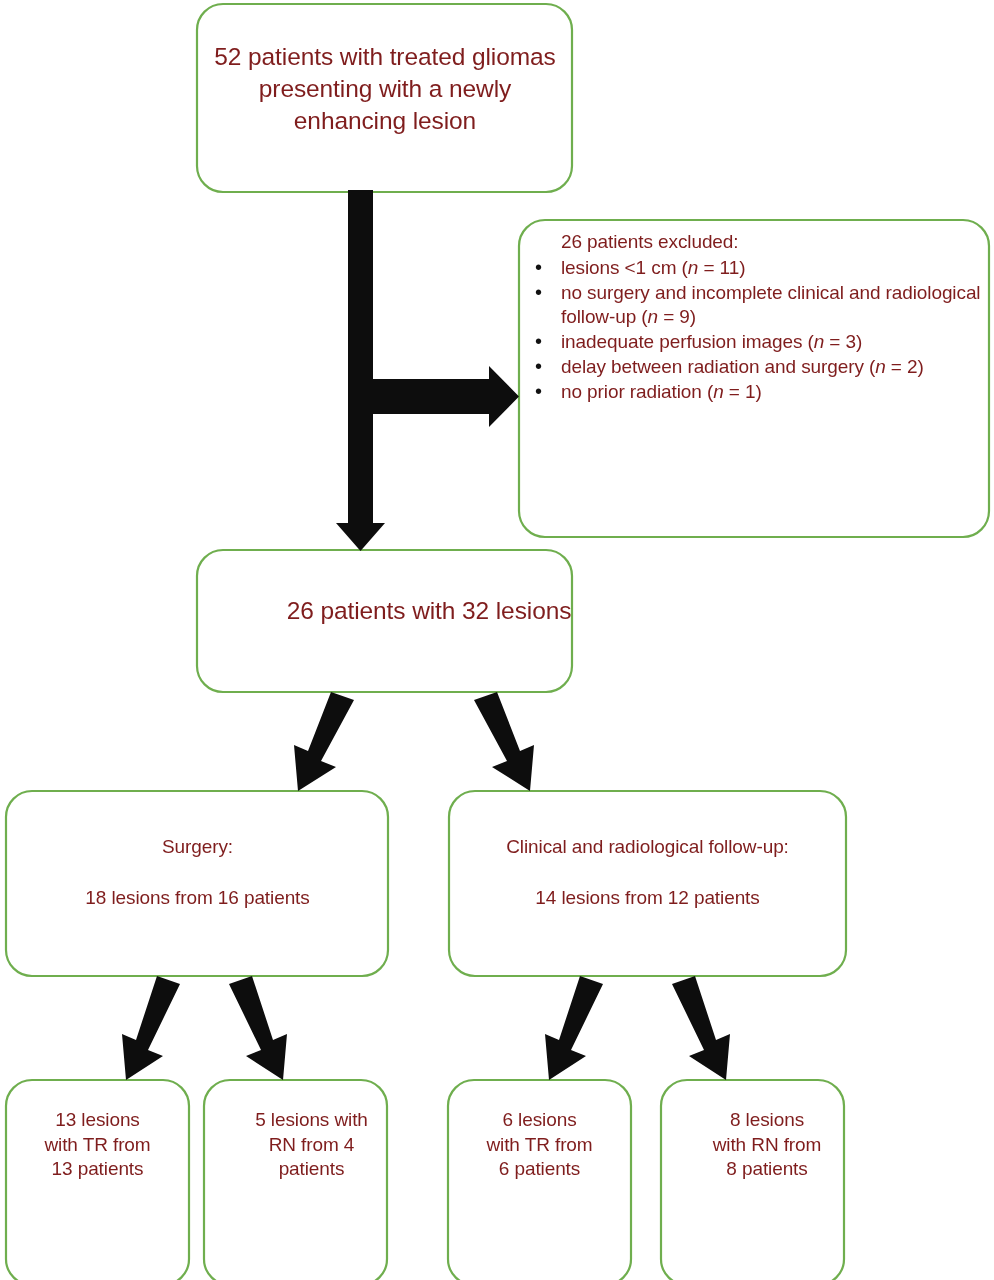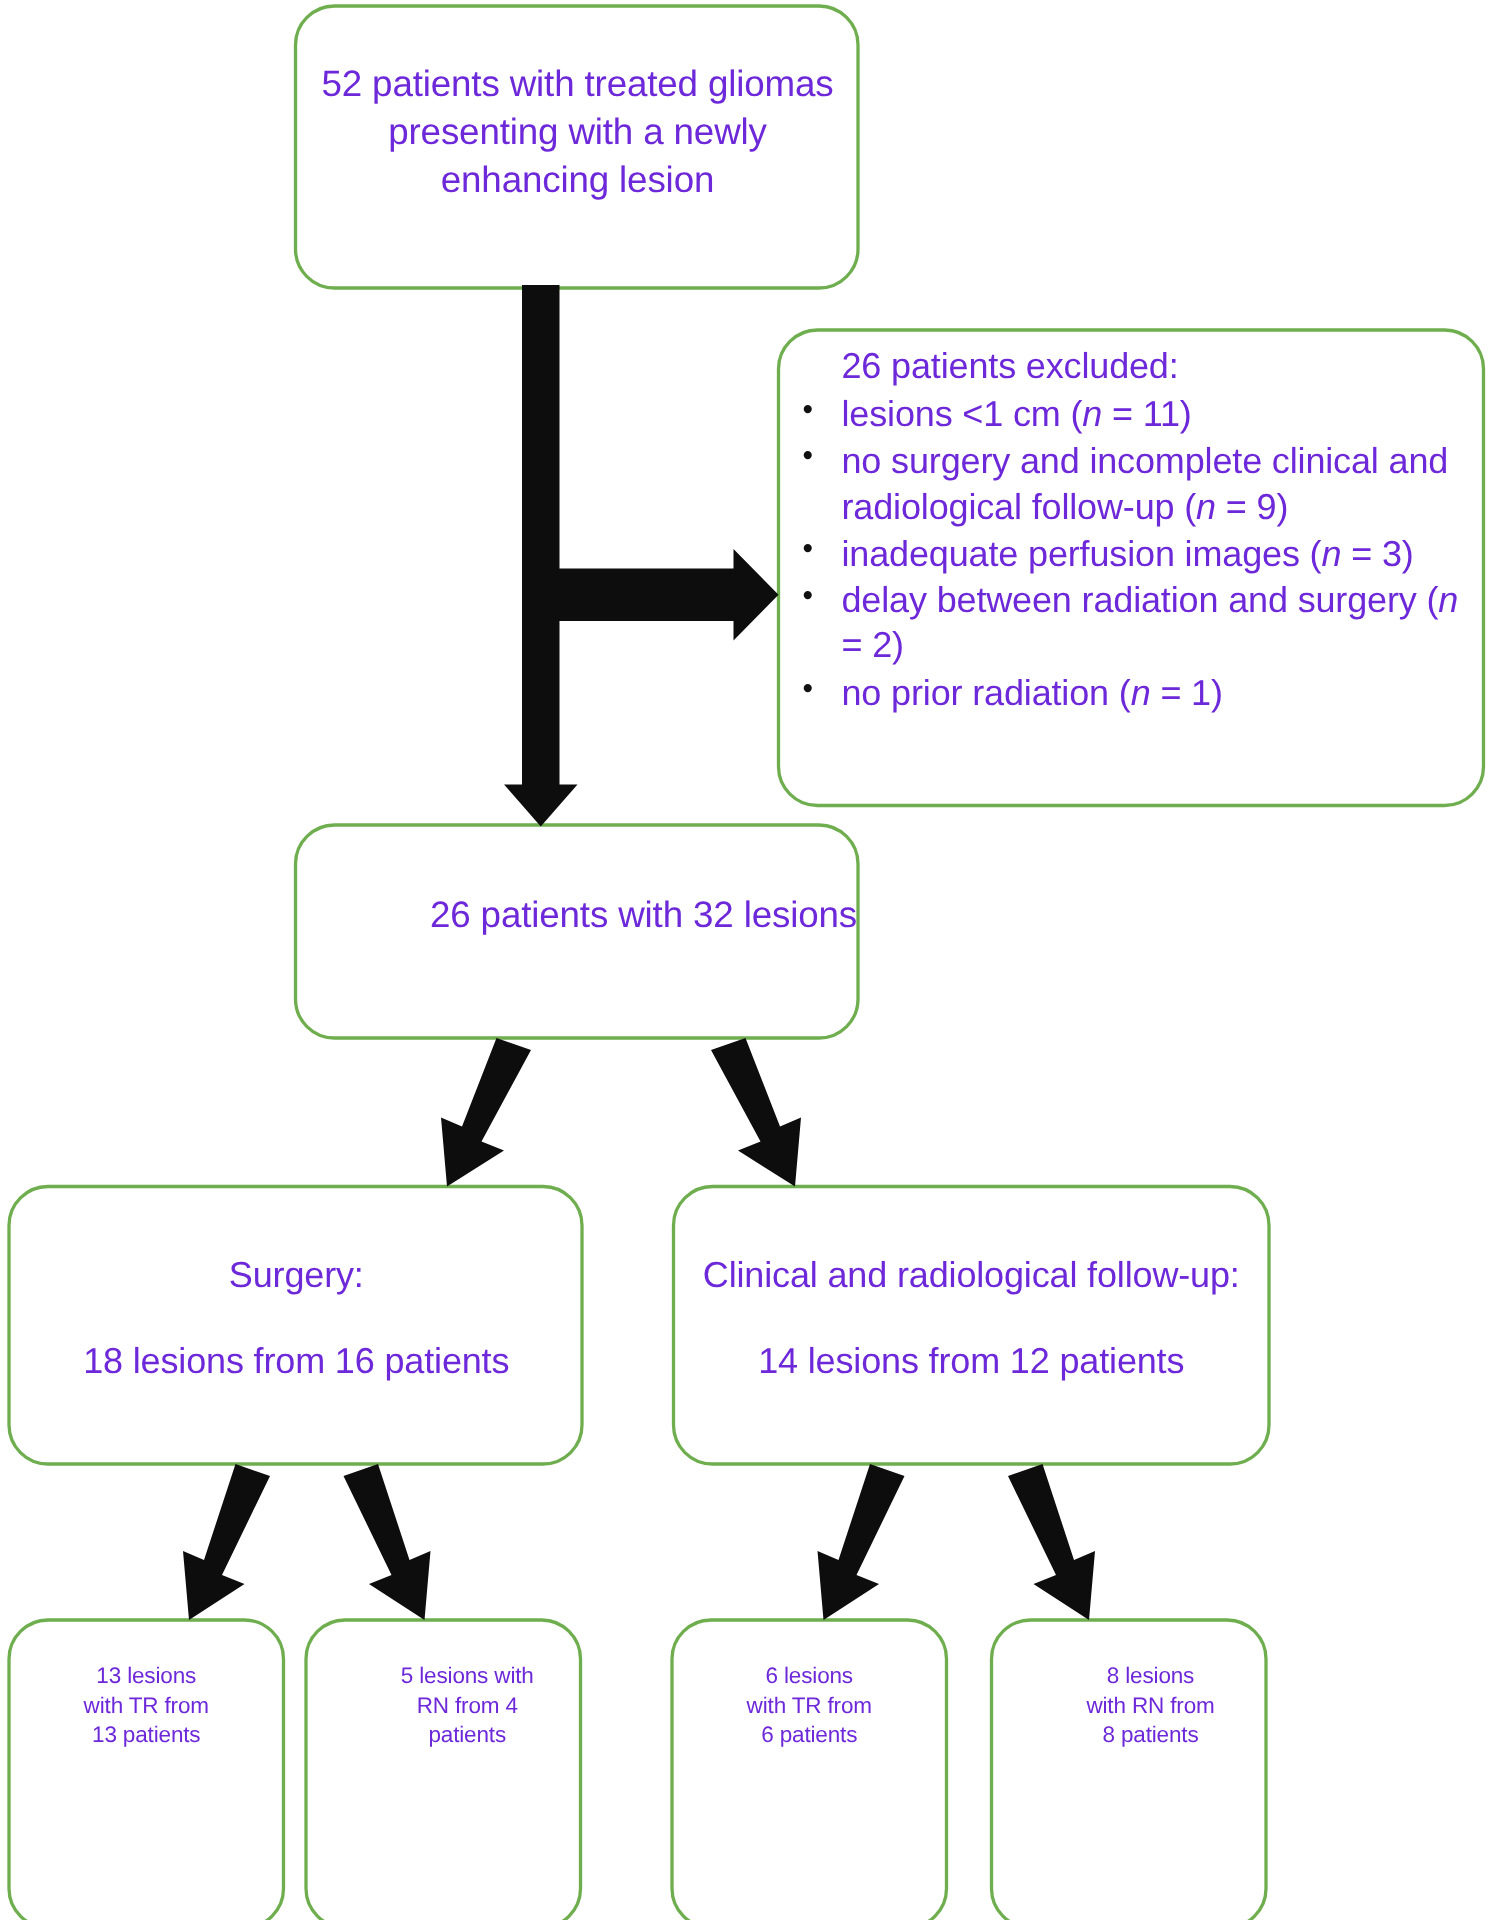--- a/index.html
+++ b/index.html
@@ -34,31 +34,31 @@
     stroke-width: 2.2;
   }
   .arrow-shape {
     fill: #0d0d0d;
     stroke: none;
   }
   
   .node-text {
     position: absolute;
     box-sizing: border-box;
-    color: #6d28d9;
+    color: #7f1d1d;
     font-family: "Liberation Sans", sans-serif;
     line-height: 1.30;
     letter-spacing: -0.1px;
   }
   .t-center { text-align: center; }
   .t-left { text-align: left; }
 
   .fs-24 { font-size: 24.5px; }
-  .fs-23 { font-size: 24px; }
-  .fs-22 { font-size: 15px; }
+  .fs-23 { font-size: 19px; }
+  .fs-22 { font-size: 19px; }
 
   .ital { font-style: italic; }
 
   ul.excl-list {
     margin: 0;
     padding: 0 0 0 34px;
     list-style: none;
   }
   ul.excl-list > li {
     position: relative;

